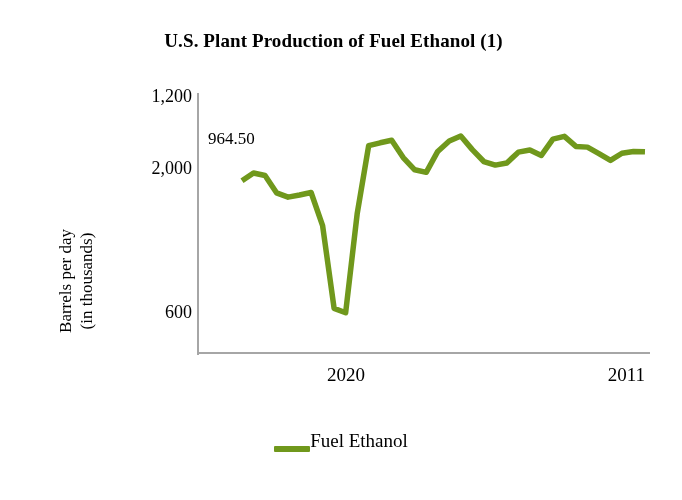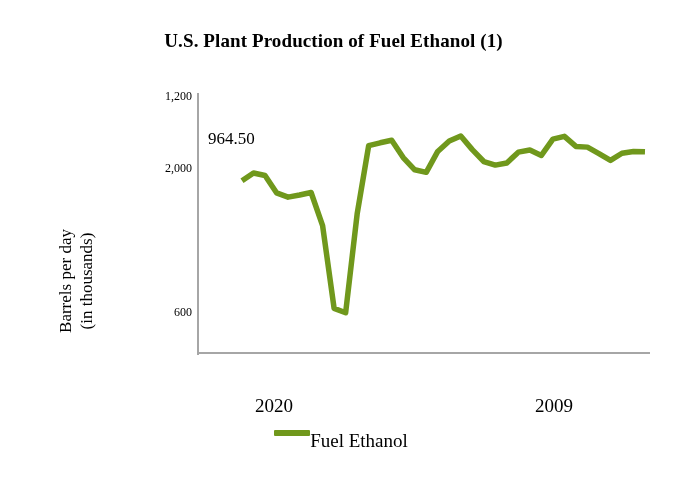--- a/index.html
+++ b/index.html
@@ -39,21 +39,21 @@
     left:197px;top:352px;
     width:453px;height:2px;
     background:#a6a6a6;
   }
   
   .y-tick{
     position:absolute;
     right:0;
     width:86px;
     text-align:right;
-    font-size:12px;
+    font-size:18px;
     line-height:20px;
     font-family:"Liberation Serif", serif;
     color:#000000;
     white-space:nowrap;
   }
   #y-ticks{
     position:absolute;
     left:104px;top:0;
     width:88px;height:500px;
   }
@@ -75,25 +75,24 @@
     position:absolute;
     left:38px;top:110px;
     width:40px;height:240px;
   }
   
   .x-tick{
     position:absolute;
     top:364px;
     width:110px;
     margin-left:-55px;
-    text-align:left;
+    text-align:right;
     font-size:19px;
     font-family:"Liberation Serif", serif;
     color:#000000;
-    margin-top:31px;
   }
   
   #series-svg{
     position:absolute;
     left:0;top:0;
     width:682px;height:500px;
     pointer-events:none;
   }
   
   #first-point-label{
@@ -104,21 +103,21 @@
     color:#000000;
     white-space:nowrap;
     text-align:right;
   }
   
   #legend{
     position:absolute;
     left:0;top:430px;
     width:682px;
     display:flex;
-    align-items:flex-start;
+    align-items:flex-end;
     justify-content:center;
   }
   #legend-swatch{
     display:block;
     width:36px;height:6px;
     border-radius:1px;
   }
   #legend-label{
     font-size:19px;
     font-family:"Liberation Serif", serif;
@@ -148,20 +147,20 @@
   <div id="axis-y-line"></div>
   <div id="axis-x-line"></div>
 
   <svg id="series-svg" viewBox="0 0 682 500" preserveAspectRatio="none" xmlns="http://www.w3.org/2000/svg">
     <polyline id="series-line-fuel-ethanol" fill="none" stroke="#70981C" stroke-width="5.5" stroke-linejoin="round" stroke-linecap="butt" points="242.00,180.78 253.51,173.04 265.03,175.56 276.54,192.84 288.06,197.16 299.57,195.00 311.09,192.48 322.60,225.60 334.11,308.40 345.63,312.72 357.14,214.08 368.66,145.68 380.17,142.80 391.69,140.28 403.20,157.56 414.71,169.80 426.23,172.32 437.74,151.44 449.26,141.00 460.77,135.96 472.29,149.64 483.80,161.52 495.31,165.12 506.83,162.96 518.34,152.16 529.86,150.00 541.37,155.40 552.89,139.20 564.40,136.32 575.91,146.40 587.43,147.12 598.94,153.60 610.46,160.44 621.97,153.24 633.49,151.44 645.00,151.80"></polyline>
   </svg>
 
   <div id="first-point-label">964.50</div>
 
   <div class="x-tick" style="left:310px;">2020</div>
-  <div class="x-tick" style="left:590px;">2009</div>
+  <div class="x-tick" style="left:590px;">2011</div>
 
   <div id="legend">
     <span id="legend-swatch" style="background: rgb(112, 152, 28);"></span>
     <span id="legend-label">Fuel Ethanol</span>
   </div>
 
 </div>
 
 </body></html>

